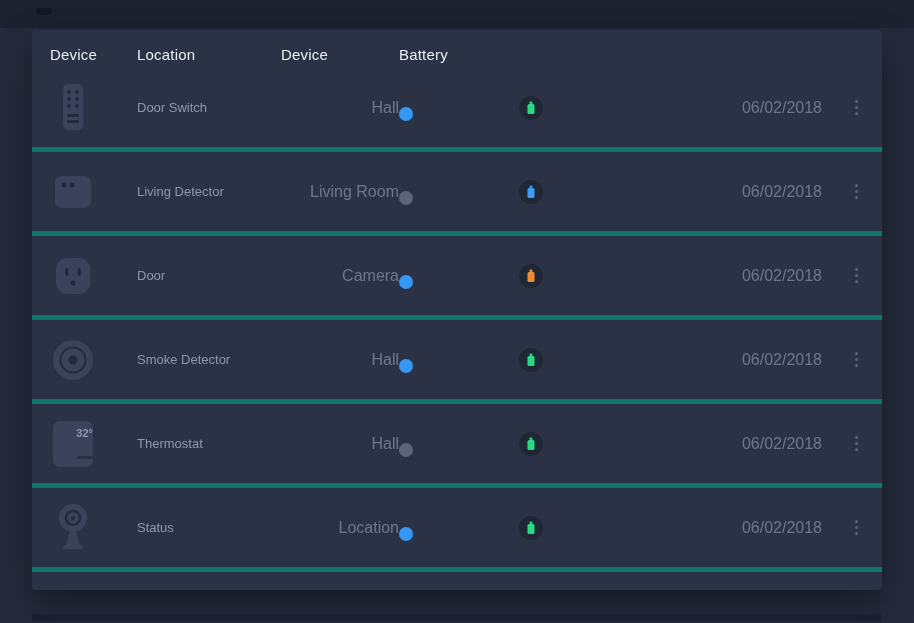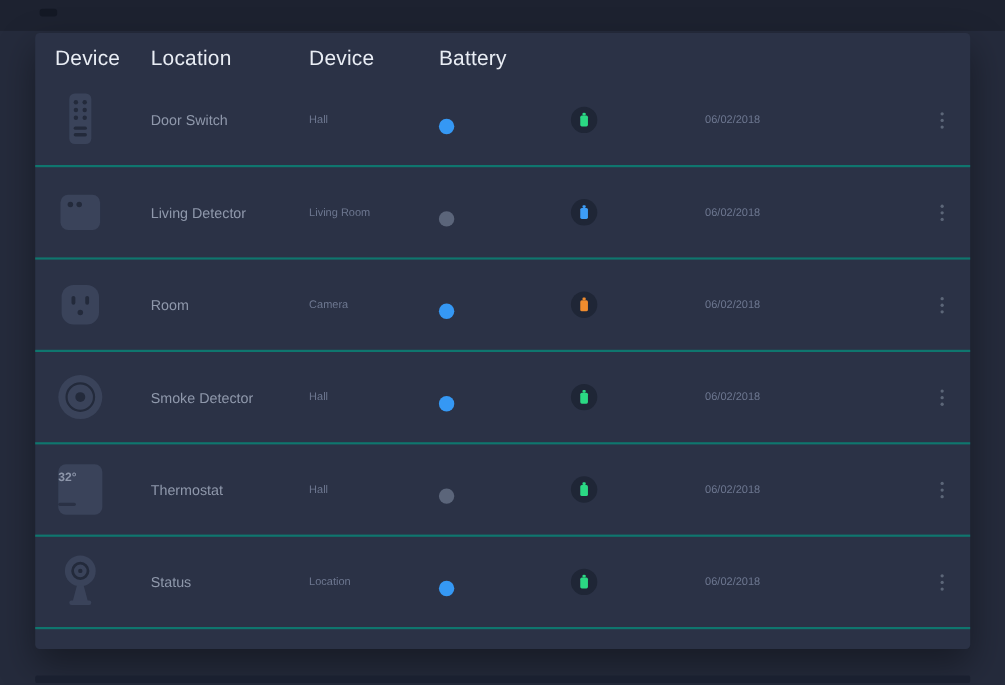--- a/index.html
+++ b/index.html
@@ -19,35 +19,35 @@
     box-shadow:0 14px 34px rgba(0,0,0,.38);
   }
   .bottom-bar { position:absolute; left:32px; top:614px; width:850px; height:7px; background:#1a2030; border-radius:2px; }
 
   .grid-row {
     display:grid;
     grid-template-columns: 87px 144px 118px 120px 122px 1fr 40px;
     align-items:center;
     padding:0 20px 0 18px;
   }
-  .header { height:38px; padding-top:10px; color:#e9edf4; font-size:19px; letter-spacing:.2px; }
-  .row { height:84px; border-bottom:2px solid #0f766e; }
+  .header { height:38px; padding-top:10px; color:#e9edf4; font-size:15px; letter-spacing:.2px; }
+  .row { height:84px; border-bottom:5px solid #0f766e; }
 
   .cell-name { color:#8f98ab; font-size:13px; }
-  .cell-location, .cell-date { color:#6d7790; font-size:10px; }
+  .cell-location, .cell-date { color:#6d7790; font-size:16px;text-align:right; }
 
   
   .icon-wrap { width:46px; height:52px; display:flex; align-items:center; justify-content:center; }
   .glyph-light { fill:#3a435a; }
   .glyph-dark { fill:#232a3b; }
   .stroke-dark { stroke:#232a3b; fill:none; }
 
   .thermo {
     width:40px; height:46px; background:#3a435a; border-radius:7px;
-    display:flex; flex-direction:column; align-items:flex-start; justify-content:space-between;
+    display:flex; flex-direction:column; align-items:flex-end; justify-content:space-between;
     padding:6px 0 8px;
   }
   .thermo-label { color:#8d96aa; font-size:11px; font-weight:bold; }
   .thermo-line { width:16px; height:3px; background:#2a3145; border-radius:2px; }
 
   
   .toggle { width:30px; height:12px; border-radius:6px; background:#1c2332; position:relative; cursor:pointer; }
   .knob { position:absolute; top:-1px; left:0; width:14px; height:14px; border-radius:50%; }
   .toggle[data-state="on"]  .knob { background:#3598f4; }
   .toggle[data-state="off"] .knob { background:#5b657a; }
@@ -145,21 +145,21 @@
 
   <div class="grid-row row">
     <span class="icon-wrap">
       <svg width="44" height="52" viewBox="0 0 44 52">
         <rect class="glyph-light" x="5" y="8" width="34" height="36" rx="11"></rect>
         <rect class="glyph-dark" x="14" y="18" width="3.5" height="8" rx="1.75"></rect>
         <rect class="glyph-dark" x="26.5" y="18" width="3.5" height="8" rx="1.75"></rect>
         <circle class="glyph-dark" cx="22" cy="33" r="2.5"></circle>
       </svg>
     </span>
-    <span class="cell-name">Room</span>
+    <span class="cell-name">Door</span>
     <span class="cell-location">Camera</span>
     <span><span class="toggle" data-state="on"><span class="knob"></span></span></span>
     <span>
         <span class="battery-badge">
       <svg width="10" height="14" viewBox="0 0 10 14">
             <g fill="#f08c2e">
               <rect x="3.5" y="0.5" width="3" height="2.5" rx="1"></rect>
               <rect x="1.5" y="3" width="7" height="10" rx="1.5"></rect>
             </g>
           </svg>

